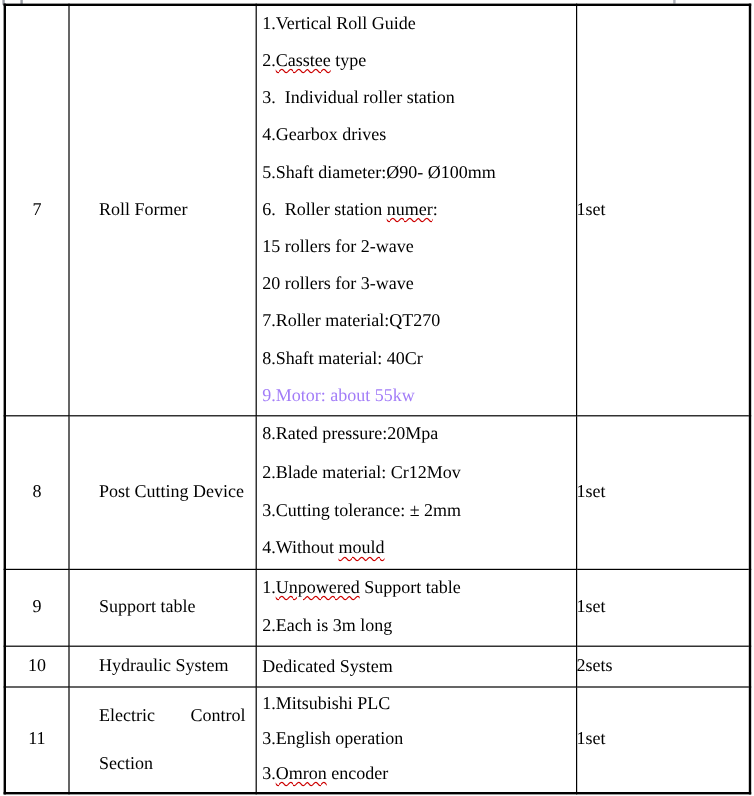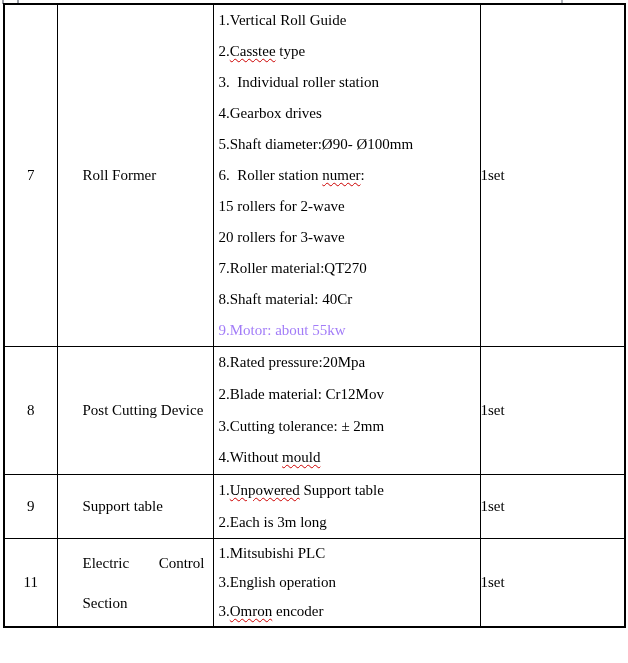--- a/index.html
+++ b/index.html
@@ -126,20 +126,28 @@
         </tr>
         <tr class="row-9">
           <td class="no">9</td>
           <td class="name">Support table</td>
           <td class="desc">
             <div class="desc-line">1.<span class="misspell" style="text-decoration-color: rgb(204, 0, 0);">Unpowered</span> Support table</div>
             <div class="desc-line">2.Each is 3m long</div>
           </td>
           <td class="qty">1set</td>
         </tr>
+        <tr class="row-10">
+          <td class="no">10</td>
+          <td class="name">Hydraulic System</td>
+          <td class="desc">
+            <div class="desc-line">Dedicated System</div>
+          </td>
+          <td class="qty">2sets</td>
+        </tr>
         <tr class="row-11">
           <td class="no">11</td>
           <td class="name">
             <div class="name-lines">
               <div class="name-line justified">
                 <span>Electric</span>
                 <span>Control</span>
               </div>
               <div class="name-line"><span>Section</span></div>
             </div>

